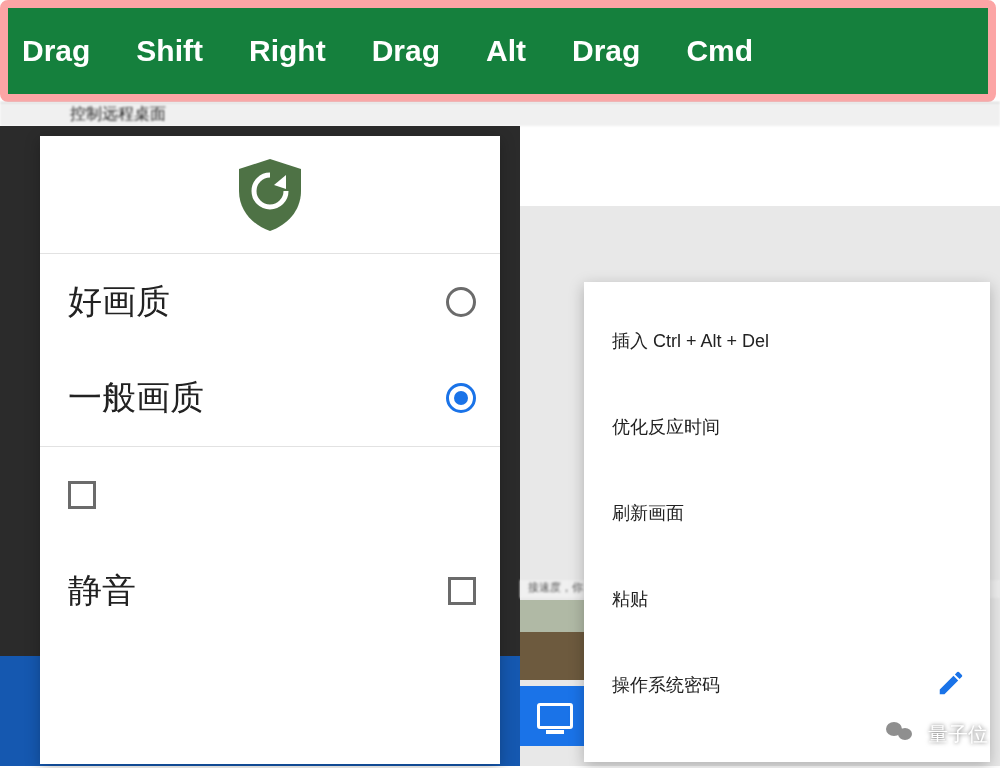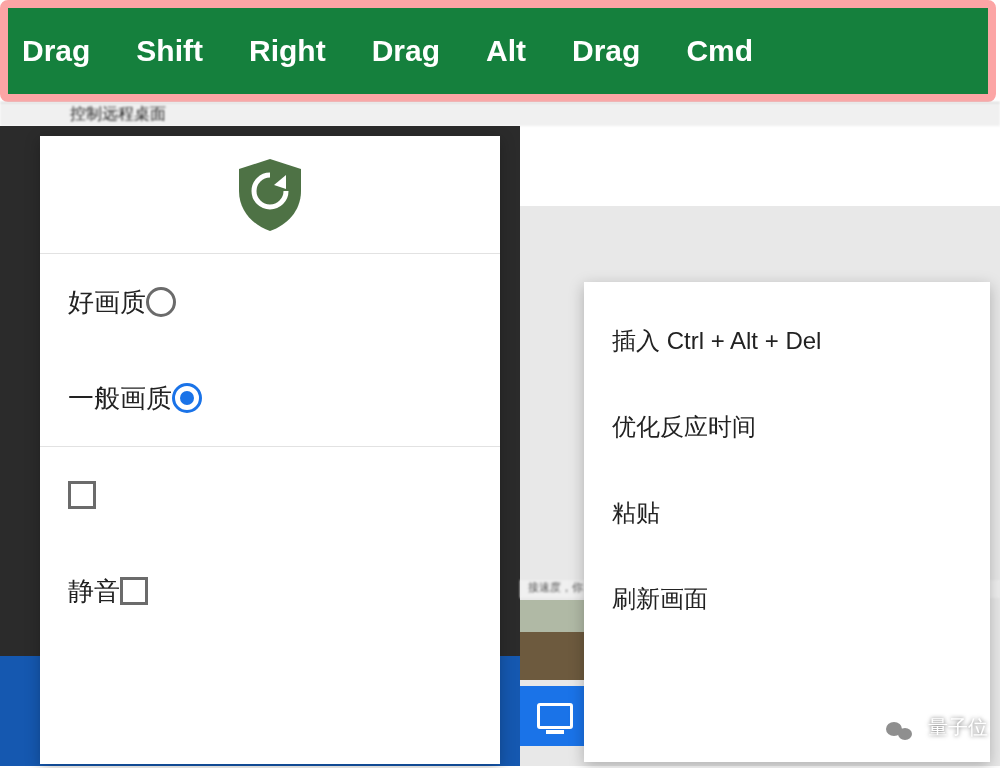--- a/index.html
+++ b/index.html
@@ -83,22 +83,23 @@
     border-bottom: 1px solid #e2e2e2;
   }
   .shield {
     width: 70px; height: 76px;
     position: relative;
   }
   .left-item {
     height: 96px;
     display: flex;
     align-items: center;
+    justify-content: space-between;
     padding: 0 24px 0 28px;
-    font-size: 26px;
+    font-size: 34px;
     color: #222;
     cursor: pointer;
   }
   .divider { border-top: 1px solid #e2e2e2; }
   .radio {
     width: 30px; height: 30px;
     border: 3px solid #6b6b6b;
     border-radius: 50%;
     position: relative;
     flex-shrink: 0;
@@ -168,35 +169,35 @@
     background: #fff;
     box-shadow: 0 4px 14px rgba(0,0,0,0.25);
     padding: 16px 0 0 0;
   }
   .right-item {
     height: 86px;
     display: flex;
     align-items: center;
     justify-content: space-between;
     padding: 0 24px 0 28px;
-    font-size: 24px;
+    font-size: 18px;
     color: #222;
     cursor: pointer;
   }
   .pencil {
     color: #1a73e8;
   }
 
   
   .wm {
     position: absolute;
     right: 12px;
     bottom: 18px;
     display: flex;
-    align-items: flex-start;
+    align-items: flex-end;
     gap: 8px;
     color: #fff;
     font-size: 20px;
     text-shadow: 0 0 4px rgba(0,0,0,0.6);
   }
   .wm-bubble {
     width: 40px; height: 34px;
     background: #fff;
     border-radius: 10px;
     position: relative;
@@ -285,24 +286,32 @@
   </div>
 
   <div class="right-card">
     <div class="right-item">
       <span>插入 Ctrl + Alt + Del</span>
     </div>
     <div class="right-item">
       <span>优化反应时间</span>
     </div>
     <div class="right-item">
+      <span>刷新画面</span>
+    </div>
+    <div class="right-item">
       <span>粘贴</span>
     </div>
     <div class="right-item">
-      <span>刷新画面</span>
+      <span>操作系统密码</span>
+      <span class="pencil">
+        <svg width="30" height="30" viewBox="0 0 24 24">
+            <path fill="#1a73e8" d="M3 17.25V21h3.75l11-11-3.75-3.75-11 11zM20.7 7.04a1 1 0 0 0 0-1.41l-2.34-2.34a1 1 0 0 0-1.41 0l-1.83 1.83 3.75 3.75 1.83-1.83z"></path>
+          </svg>
+      </span>
     </div>
   </div>
 
   <div class="wm">
     <span class="wm-bubble"></span>
     <span>量子位</span>
   </div>
 </div>
 
 </body></html>

